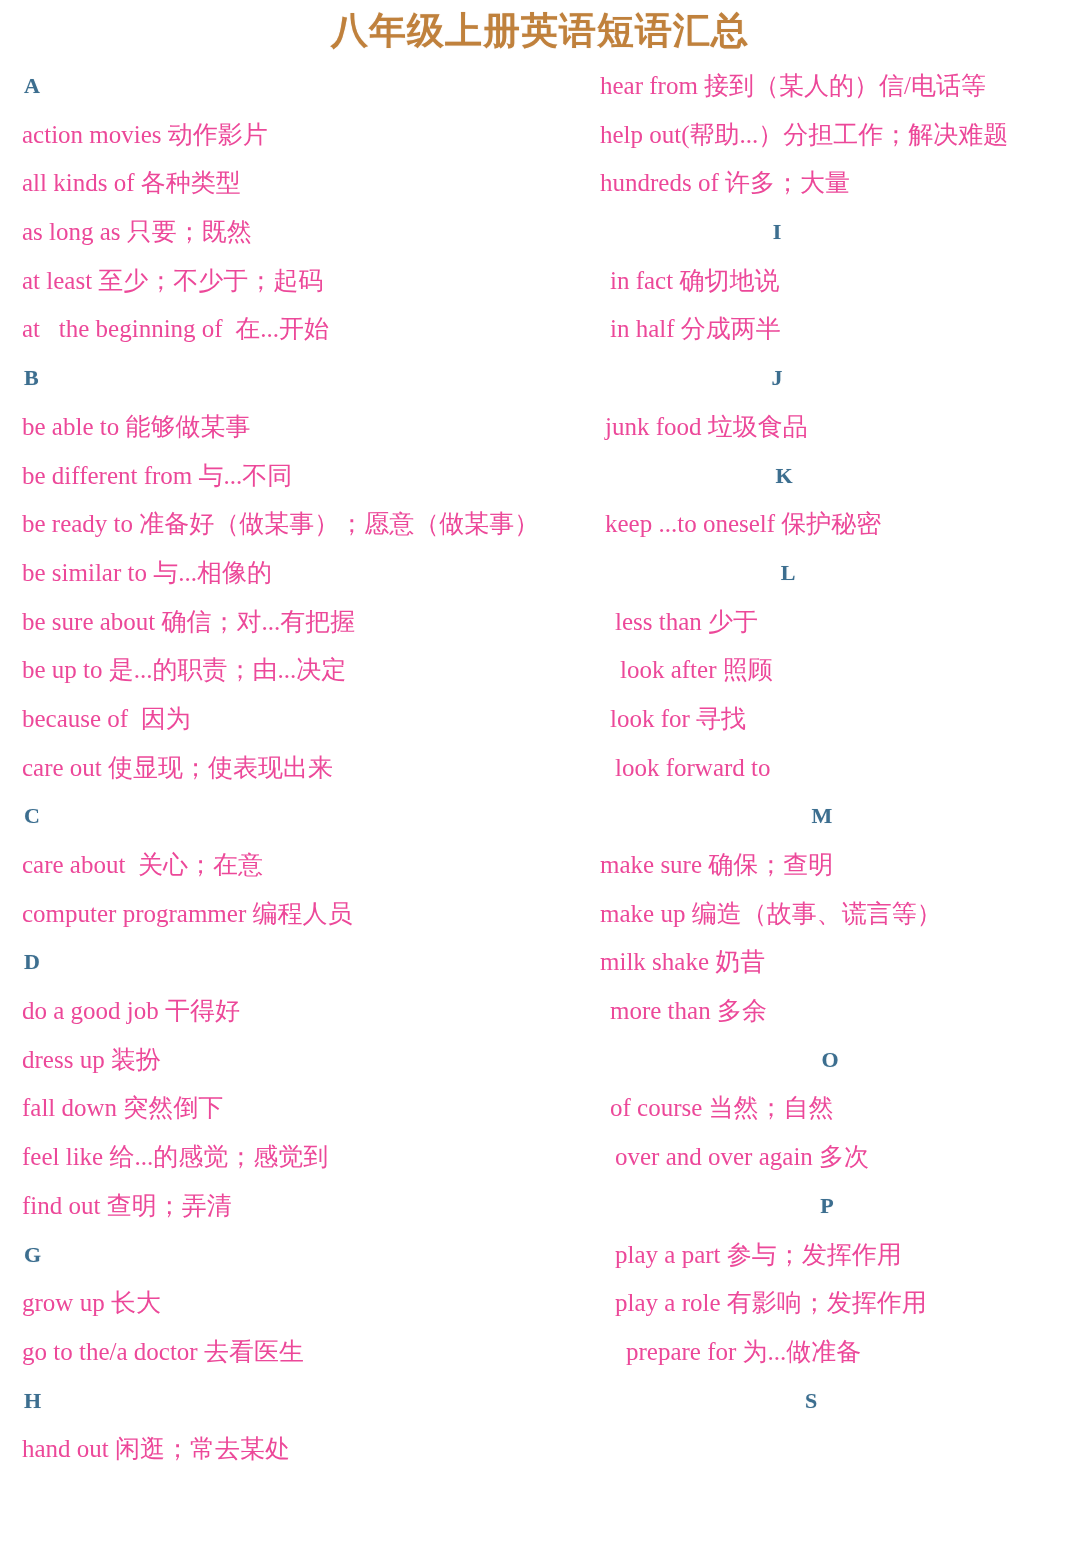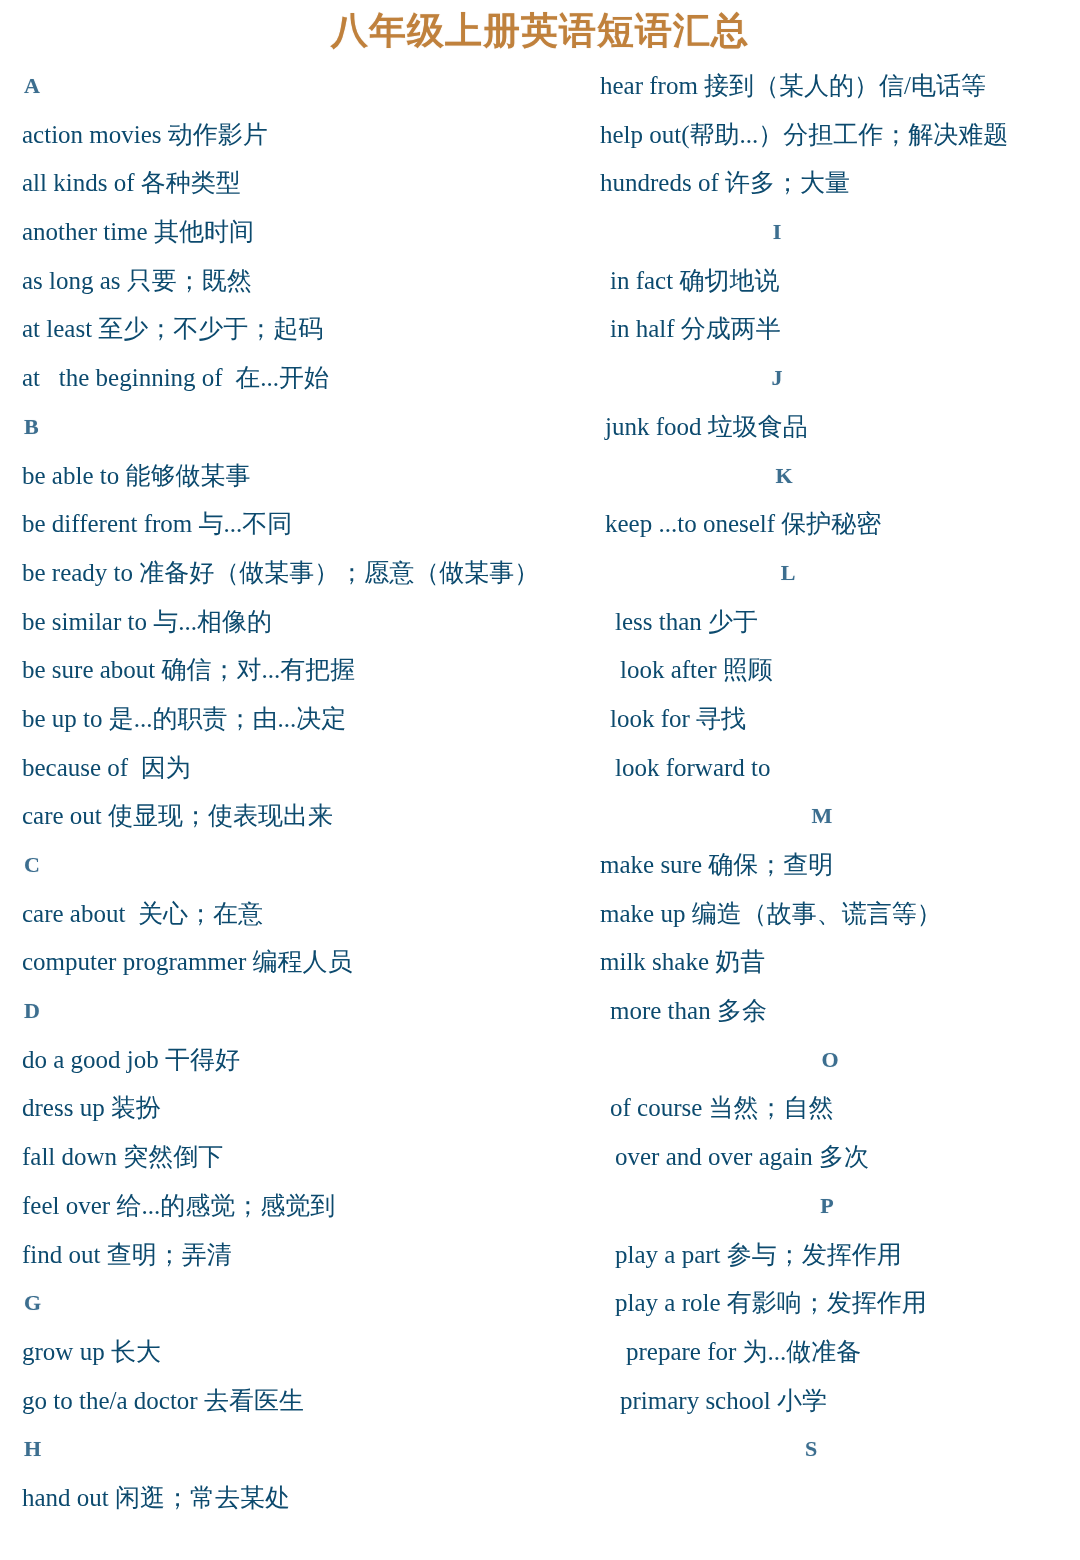--- a/index.html
+++ b/index.html
@@ -61,21 +61,21 @@
     font-weight: bold;
     font-size: 22px;
     color: #3c6e8f;
     text-shadow: 0 0 1px rgba(60,110,143,0.3);
   }
   .col-left .row.section  { padding-left: 24px; }
   .col-right .row.section { text-align: center; }
 
   
   .row.entry {
-    color: #0c4a6e;
+    color: #ec4899;
   }
   .col-left  .row.entry { padding-left: 22px; }
   .col-right .row.entry { padding-left: 40px; }
   .ind-2  { padding-left: 40px !important; }
   .ind-3  { padding-left: 45px !important; }
   .ind-4  { padding-left: 50px !important; }
   .ind-5  { padding-left: 55px !important; }
   .ind-6  { padding-left: 60px !important; }
   .ind-7  { padding-left: 66px !important; }
 
@@ -92,41 +92,40 @@
 <body>
 
 <div id="page">
 
   <div class="doc-title">八年级上册英语短语汇总</div>
 
   <div class="column col-left" id="col-left">
       <div class="row section">A</div>
       <div class="row entry">action movies 动作影片</div>
       <div class="row entry">all kinds of 各种类型</div>
-      <div class="row entry">another time 其他时间</div>
       <div class="row entry">as long as 只要；既然</div>
       <div class="row entry">at least 至少；不少于；起码</div>
       <div class="row entry">at   the beginning of  在...开始</div>
       <div class="row section">B</div>
       <div class="row entry">be able to 能够做某事</div>
       <div class="row entry">be different from 与...不同</div>
       <div class="row entry">be ready to 准备好（做某事）；愿意（做某事）</div>
       <div class="row entry">be similar to 与...相像的</div>
       <div class="row entry">be sure about 确信；对...有把握</div>
       <div class="row entry">be up to 是...的职责；由...决定</div>
       <div class="row entry">because of  因为</div>
       <div class="row entry">care out 使显现；使表现出来</div>
       <div class="row section">C</div>
       <div class="row entry">care about  关心；在意</div>
       <div class="row entry">computer programmer 编程人员</div>
       <div class="row section">D</div>
       <div class="row entry">do a good job 干得好</div>
       <div class="row entry">dress up 装扮</div>
       <div class="row entry">fall down 突然倒下</div>
-      <div class="row entry">feel over 给...的感觉；感觉到</div>
+      <div class="row entry">feel like 给...的感觉；感觉到</div>
       <div class="row entry">find out 查明；弄清</div>
       <div class="row section">G</div>
       <div class="row entry">grow up 长大</div>
       <div class="row entry">go to the/a doctor 去看医生</div>
       <div class="row section">H</div>
       <div class="row entry">hand out 闲逛；常去某处</div>
     </div>
   <div class="column col-right" id="col-right">
       <div class="row entry ind-2">hear from 接到（某人的）信/电话等</div>
       <div class="row entry ind-2">help out(帮助...）分担工作；解决难题</div>
@@ -148,17 +147,16 @@
       <div class="row entry ind-2">make up 编造（故事、谎言等）</div>
       <div class="row entry ind-2">milk shake 奶昔</div>
       <div class="row entry ind-4">more than 多余</div>
       <div class="row section sec-off-o">O</div>
       <div class="row entry ind-4">of course 当然；自然</div>
       <div class="row entry ind-5">over and over again 多次</div>
       <div class="row section sec-off-p">P</div>
       <div class="row entry ind-5">play a part 参与；发挥作用</div>
       <div class="row entry ind-5">play a role 有影响；发挥作用</div>
       <div class="row entry ind-7">prepare for 为...做准备</div>
-      <div class="row entry ind-6">primary school 小学</div>
       <div class="row section sec-off-s">S</div>
     </div>
 
 </div>
 
 </body></html>

